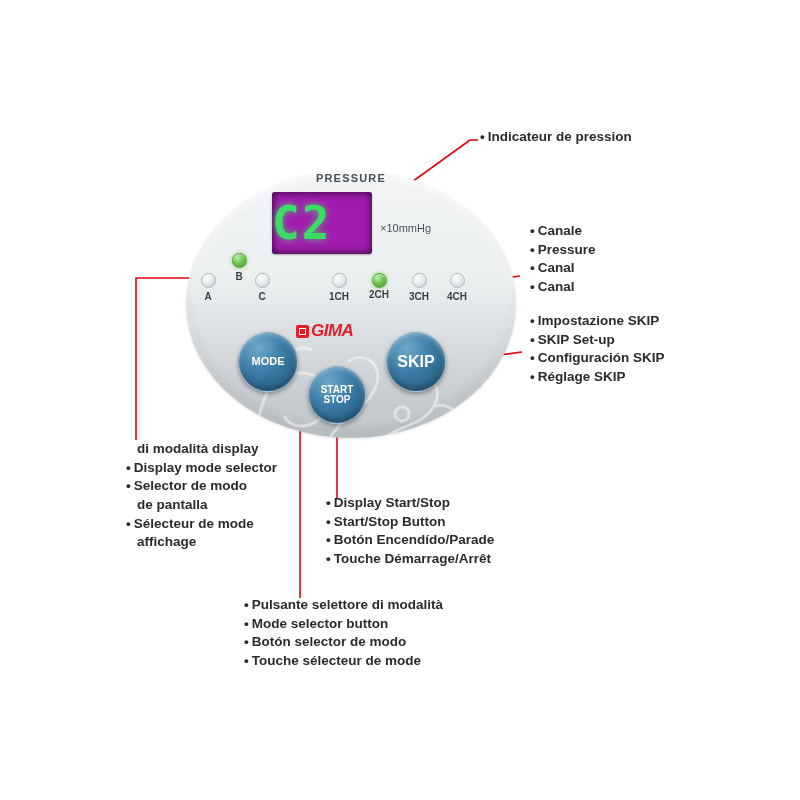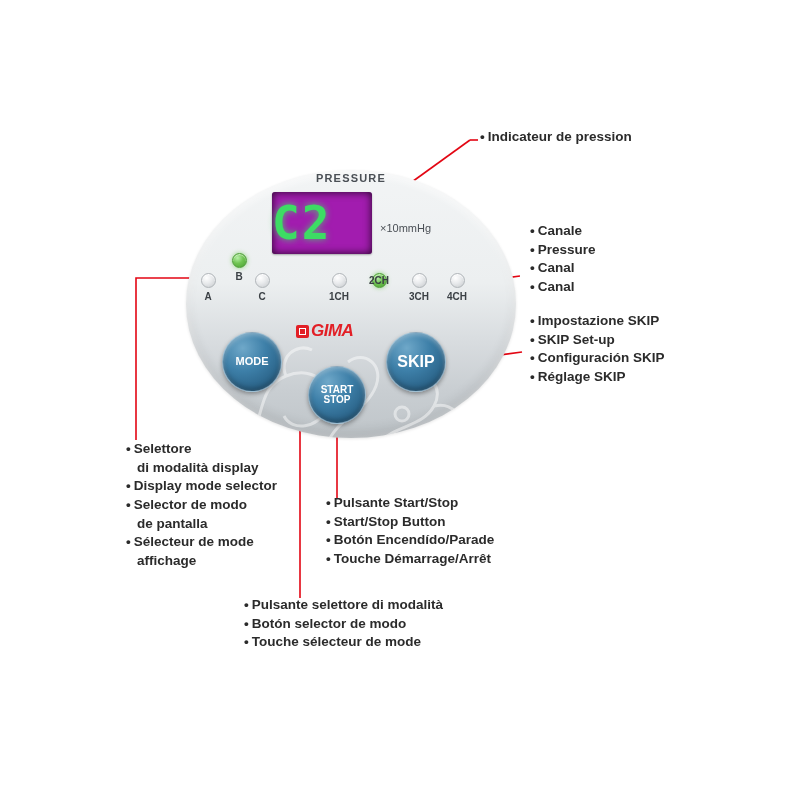--- a/index.html
+++ b/index.html
@@ -148,21 +148,21 @@
     color: #ffffff;
     display: flex;
     align-items: center;
     justify-content: center;
     text-align: center;
     font-weight: bold;
     line-height: 1.05;
     border: 1px solid rgba(255,255,255,0.45);
     box-sizing: border-box;
   }
-  #btn-mode { left: 222px; top: 332px; width: 60px; height: 60px; font-size: 11px; }
+  #btn-mode { left: 238px; top: 332px; width: 60px; height: 60px; font-size: 11px; }
   #btn-skip { left: 386px; top: 332px; width: 60px; height: 60px; font-size: 16px; }
   #btn-startstop { left: 308px; top: 366px; width: 58px; height: 58px; font-size: 10px; }
 
   
   .callout {
     position: absolute;
     font-size: 13.5px;
     font-weight: bold;
     color: #2b2b2b;
     line-height: 1.38;
@@ -231,21 +231,21 @@
 <div class="led" style="left:255px; top:273px;"></div>
 <div class="led-caption" style="left:196px; top:291px; width:24px;">A</div>
 <div class="led-caption" style="left:227px; top:271px; width:24px;">B</div>
 <div class="led-caption" style="left:250px; top:291px; width:24px;">C</div>
 
 <div class="led" style="left:332px; top:273px;"></div>
 <div class="led on" style="left:372px; top:273px;"></div>
 <div class="led" style="left:412px; top:273px;"></div>
 <div class="led" style="left:450px; top:273px;"></div>
 <div class="led-caption" style="left:320px; top:291px; width:38px;">1CH</div>
-<div class="led-caption" style="left:360px; top:275px; width:38px;">2CH</div>
+<div class="led-caption" style="left:360px; top:289px; width:38px;">2CH</div>
 <div class="led-caption" style="left:400px; top:291px; width:38px;">3CH</div>
 <div class="led-caption" style="left:438px; top:291px; width:38px;">4CH</div>
 
 <div id="gima-logo">
   <div id="gima-mark"></div>
   <div id="gima-text">GIMA</div>
 </div>
 
 <div class="btn-round" id="btn-mode">
   <span>MODE</span>
@@ -272,33 +272,33 @@
 </div>
 
 <div class="callout" style="left:530px; top:312px;">
   <div><span class="bullet">•</span><span>Impostazione SKIP</span></div>
   <div><span class="bullet">•</span><span>SKIP Set-up</span></div>
   <div><span class="bullet">•</span><span>Configuración SKIP</span></div>
   <div><span class="bullet">•</span><span>Réglage SKIP</span></div>
 </div>
 
 <div class="callout" style="left:126px; top:440px;">
-  <div><span class="bullet">•</span><span>Selettore</span></div>
   <div style="padding-left:11px"><span>di modalità display</span></div>
   <div><span class="bullet">•</span><span>Display mode selector</span></div>
   <div><span class="bullet">•</span><span>Selector de modo</span></div>
   <div style="padding-left:11px"><span>de pantalla</span></div>
   <div><span class="bullet">•</span><span>Sélecteur de mode</span></div>
   <div style="padding-left:11px"><span>affichage</span></div>
 </div>
 
 <div class="callout" style="left:326px; top:494px;">
-  <div><span class="bullet">•</span><span>Pulsante Start/Stop</span></div>
+  <div><span class="bullet">•</span><span>Display Start/Stop</span></div>
   <div><span class="bullet">•</span><span>Start/Stop Button</span></div>
   <div><span class="bullet">•</span><span>Botón Encendído/Parade</span></div>
   <div><span class="bullet">•</span><span>Touche Démarrage/Arrêt</span></div>
 </div>
 
 <div class="callout" style="left:244px; top:596px;">
   <div><span class="bullet">•</span><span>Pulsante selettore di modalità</span></div>
+  <div><span class="bullet">•</span><span>Mode selector button</span></div>
   <div><span class="bullet">•</span><span>Botón selector de modo</span></div>
   <div><span class="bullet">•</span><span>Touche sélecteur de mode</span></div>
 </div>
 
 </body></html>

